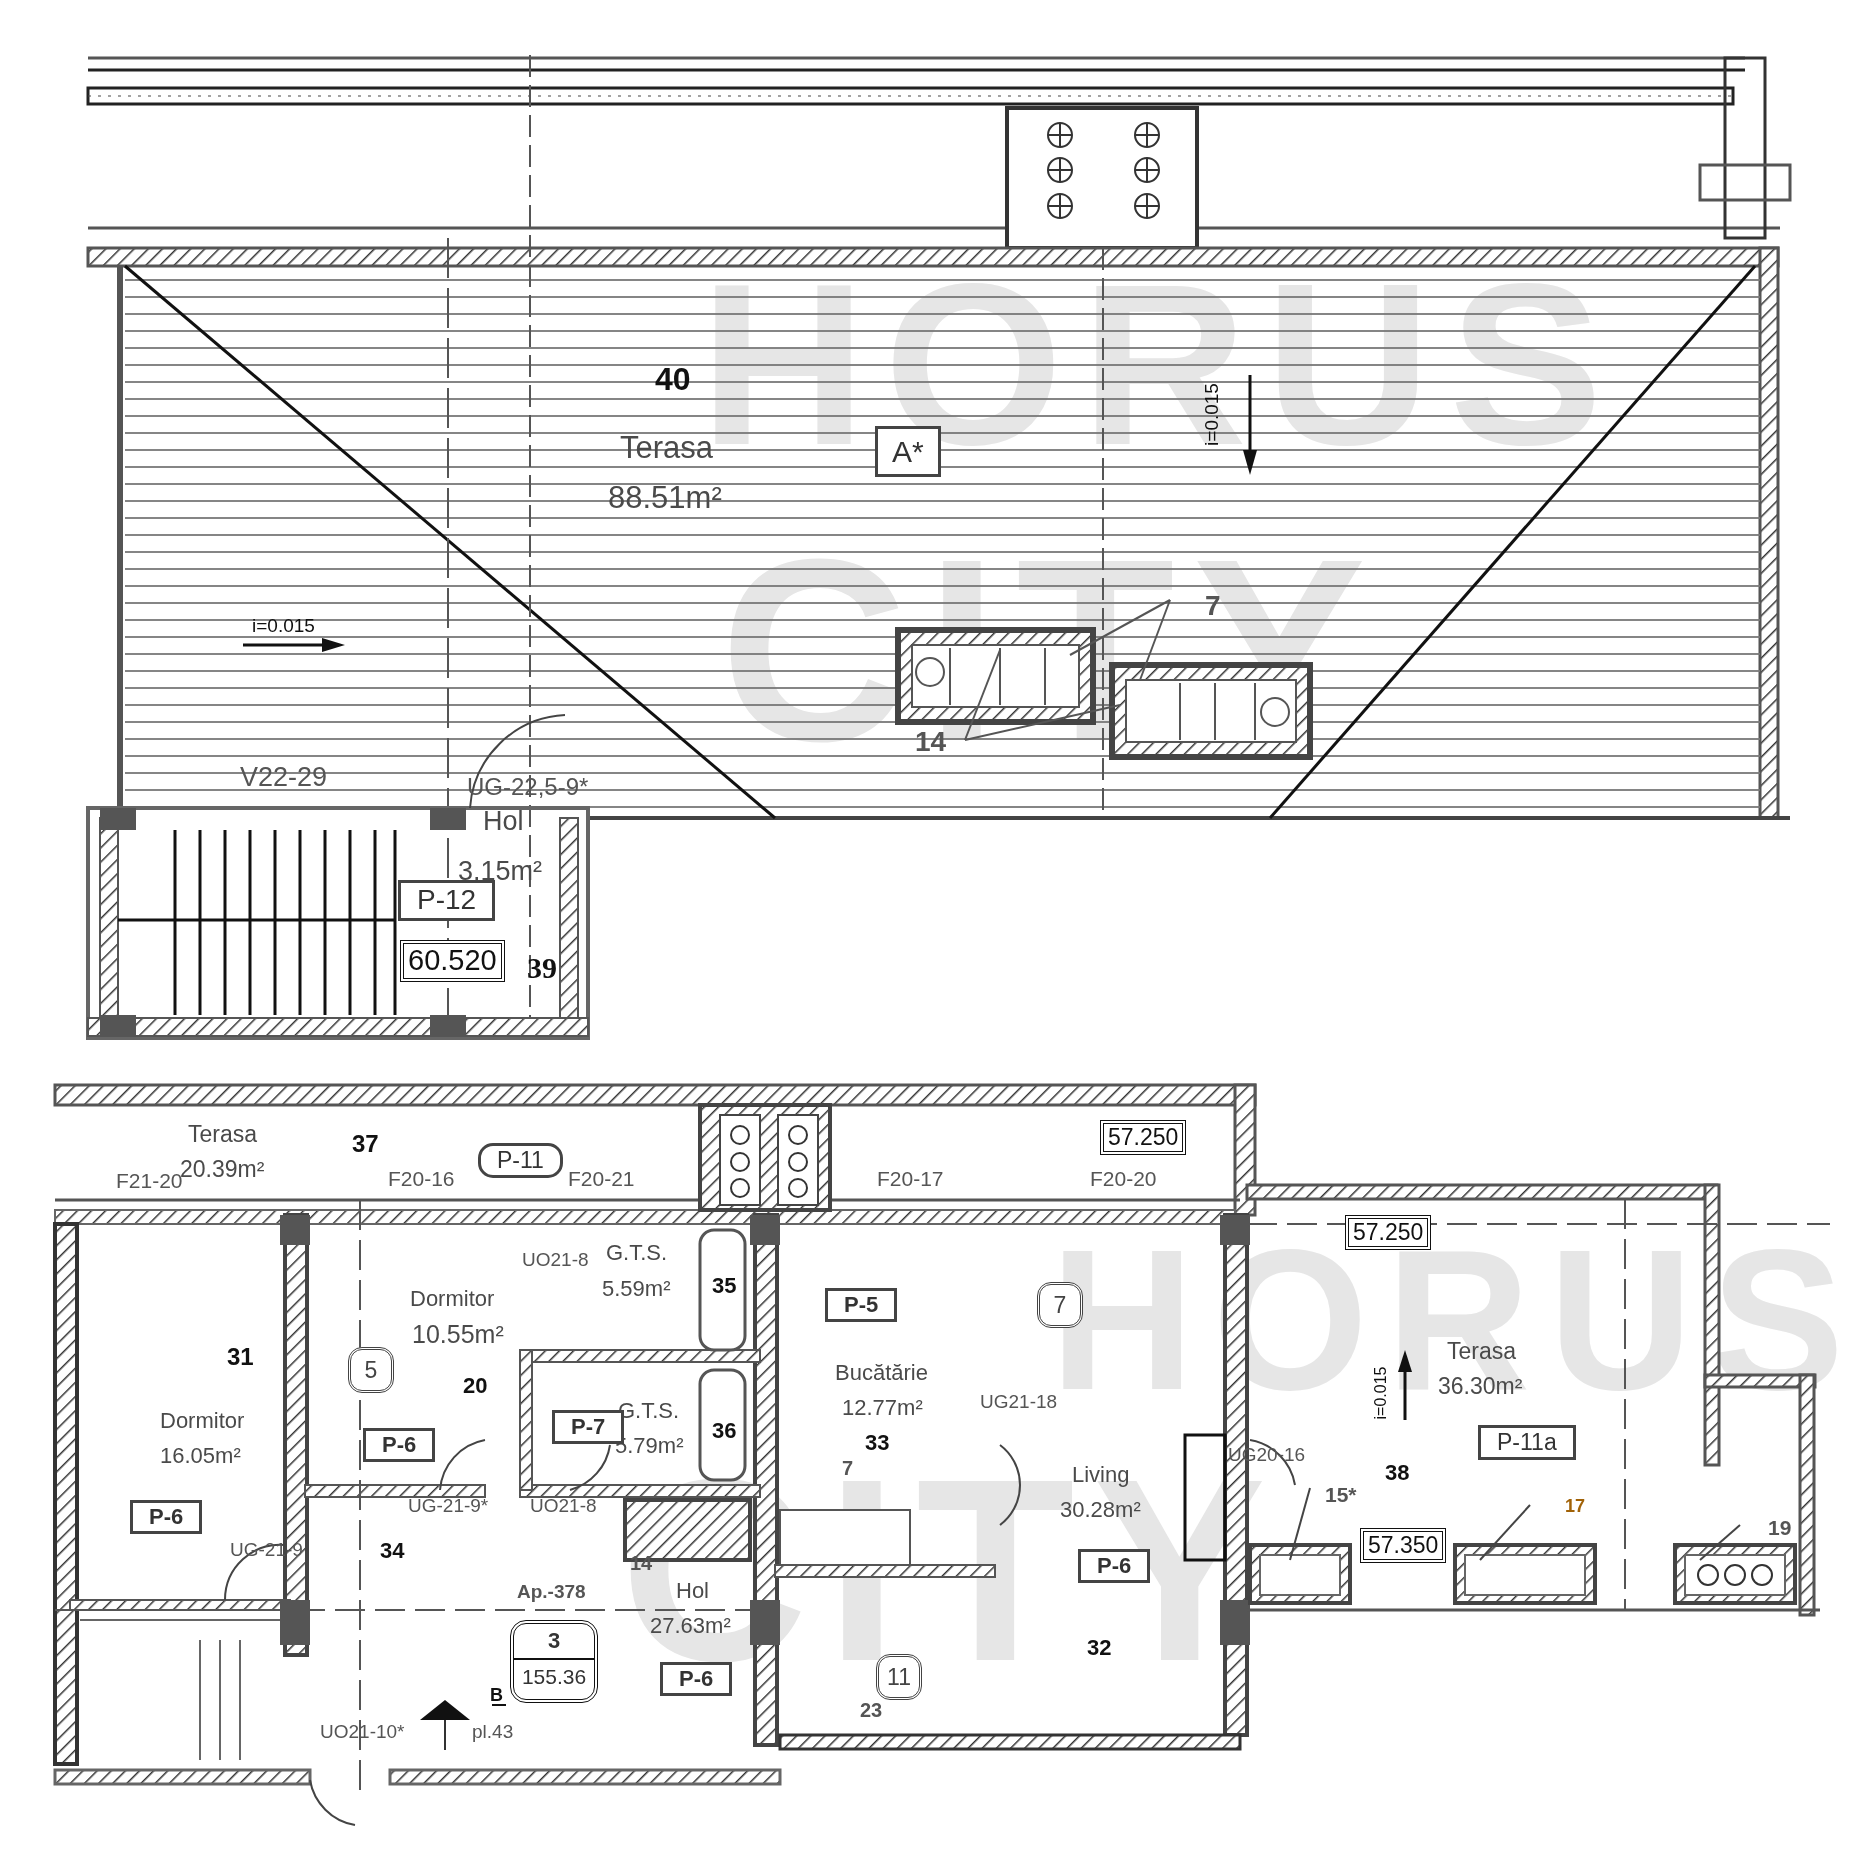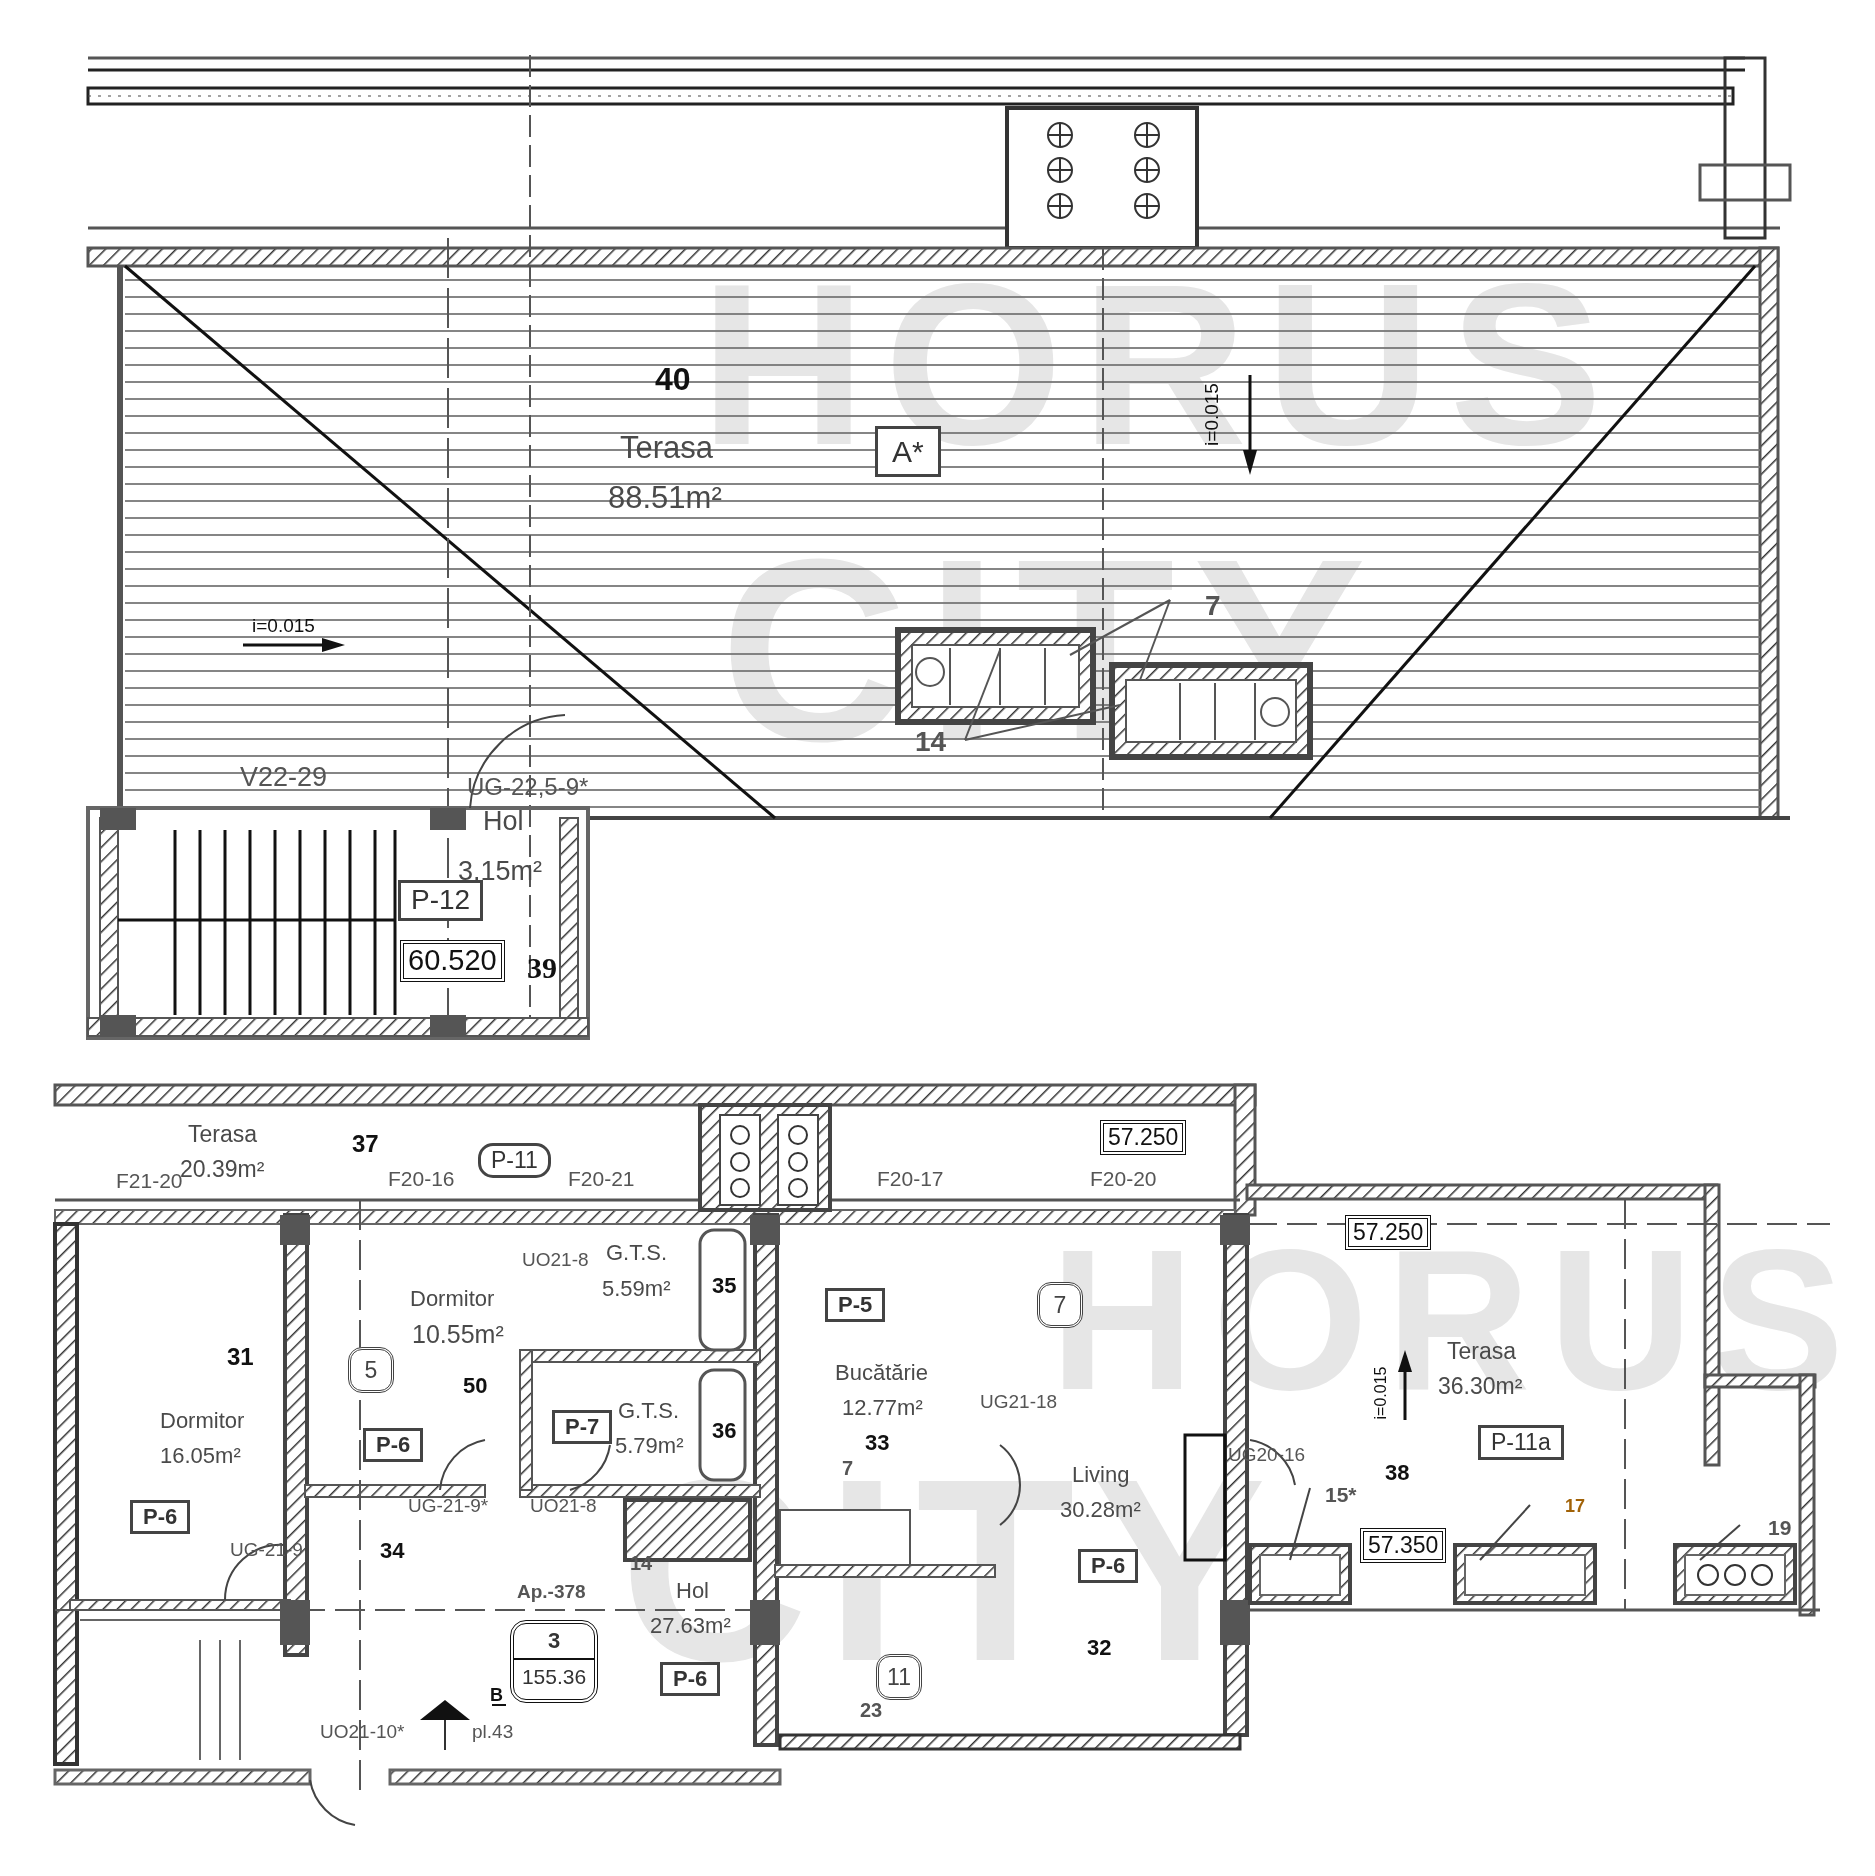--- a/index.html
+++ b/index.html
@@ -3,21 +3,21 @@
 <meta charset="utf-8">
 <style>
   html,body{margin:0;padding:0;background:#fff;}
   body{width:1875px;height:1876px;position:relative;overflow:hidden;font-family:"Liberation Sans",sans-serif;color:#333;}
   svg{position:absolute;left:0;top:0;}
   .lbl{position:absolute;white-space:nowrap;line-height:1;}
   .room-name{font-size:27px;color:#4a4a4a;}
   .room-area{font-size:27px;color:#4a4a4a;}
   .room-num{font-size:28px;font-weight:bold;color:#111;}
   .code{font-size:21px;color:#555;}
-  .tag{position:absolute;border:3px solid #444;background:#fff;font-size:25px;font-weight:bold;color:#333;padding:2px 10px;line-height:1.1;}
+  .tag{position:absolute;border:3px solid #444;background:#fff;font-size:25px;font-weight:bold;color:#333;padding:2px 16px;line-height:1.1;}
   .tag.light{font-weight:normal;}
   .level{position:absolute;border:4px double #111;background:#fff;font-size:27px;color:#111;padding:1px 4px;line-height:1.1;}
   .circle-tag{position:absolute;border:3px double #444;border-radius:14px;background:#fff;font-size:23px;color:#444;text-align:center;width:40px;height:40px;line-height:40px;}
   .wm{position:absolute;font-family:"Liberation Sans",sans-serif;font-weight:bold;color:#e6e6e6;line-height:1;letter-spacing:18px;}
 </style>
 </head>
 <body>
 
 <div class="wm" style="left:700px;top:250px;font-size:230px;">HORUS</div>
 <div class="wm" style="left:720px;top:520px;font-size:260px;">CITY</div>
@@ -256,21 +256,21 @@
 <div class="lbl code" style="left:877px;top:1168px;">F20-17</div>
 <div class="lbl code" style="left:1090px;top:1168px;">F20-20</div>
 
 <div class="lbl room-num" style="left:227px;top:1345px;font-size:24px;">31</div>
 <div class="lbl room-name" style="left:160px;top:1410px;font-size:22px;">Dormitor</div>
 <div class="lbl room-area" style="left:160px;top:1445px;font-size:22px;">16.05m²</div>
 <div class="tag" style="left:130px;top:1500px;font-size:22px;">P-6</div>
 
 <div class="lbl room-name" style="left:410px;top:1288px;font-size:22px;">Dormitor</div>
 <div class="lbl room-area" style="left:412px;top:1322px;font-size:25px;">10.55m²</div>
-<div class="lbl room-num" style="left:463px;top:1375px;font-size:22px;">50</div>
+<div class="lbl room-num" style="left:463px;top:1375px;font-size:22px;">20</div>
 <div class="tag" style="left:363px;top:1428px;font-size:22px;">P-6</div>
 <div class="circle-tag" style="left:348px;top:1347px;">5</div>
 
 <div class="lbl room-name" style="left:606px;top:1242px;font-size:22px;">G.T.S.</div>
 <div class="lbl room-area" style="left:602px;top:1278px;font-size:22px;">5.59m²</div>
 <div class="lbl room-num" style="left:712px;top:1275px;font-size:22px;">35</div>
 
 <div class="lbl room-name" style="left:618px;top:1400px;font-size:22px;">G.T.S.</div>
 <div class="lbl room-area" style="left:615px;top:1435px;font-size:22px;">5.79m²</div>
 <div class="lbl room-num" style="left:712px;top:1420px;font-size:22px;">36</div>

